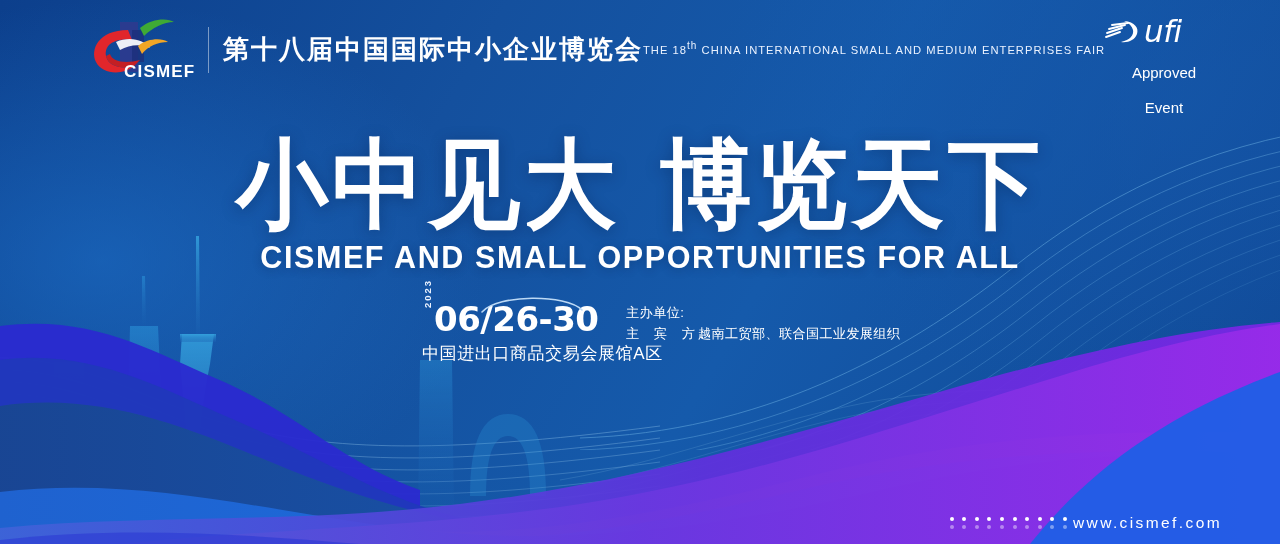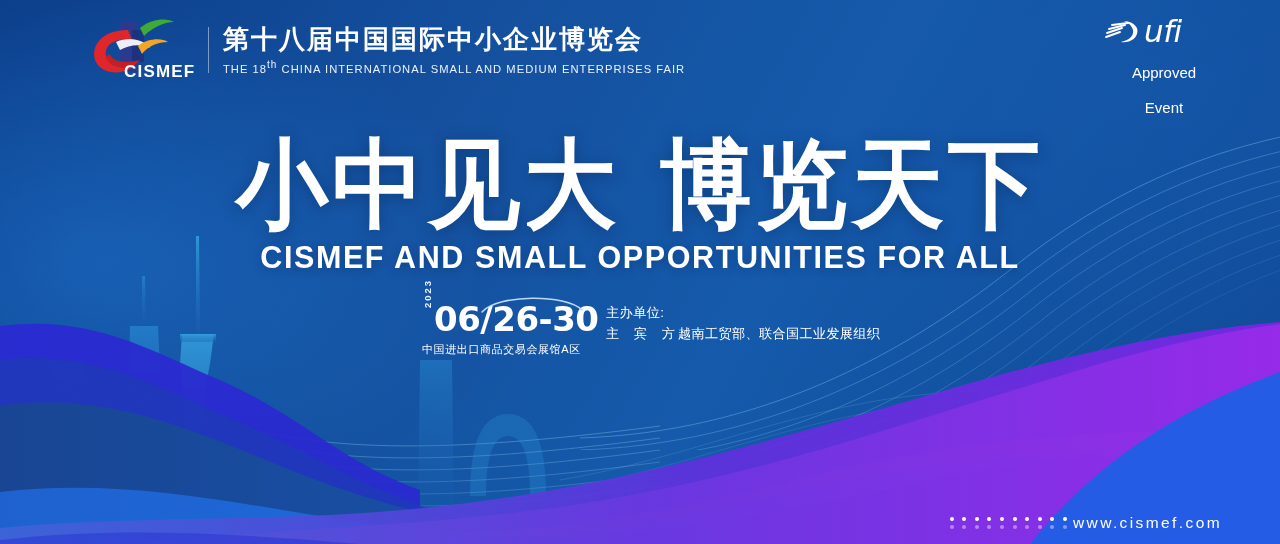--- a/index.html
+++ b/index.html
@@ -26,21 +26,21 @@
 
   
   .hdr{position:absolute;left:86px;top:14px;display:flex;align-items:center;height:72px;}
   .cismef-logo{position:relative;width:112px;height:68px;flex:none;}
   .cismef-logo svg{position:absolute;left:0;top:0;}
   .cismef-word{
     position:absolute;left:38px;bottom:2px;color:#fff;font-weight:bold;
     font-size:17px;letter-spacing:1.2px;
   }
   .hdr-div{width:1px;height:46px;background:rgba(255,255,255,.45);margin:0 14px 0 10px;}
-  .hdr-txt{display:flex;flex-direction:column;justify-content:center;}
+  .hdr-txt{display:flex;flex-direction:row;justify-content:center;}
   .hdr-cn{
     color:#fff;font-size:26px;font-weight:bold;letter-spacing:2.0px;line-height:1.12;
     white-space:nowrap;
   }
   .hdr-en{
     color:#eaf2ff;font-size:11.2px;letter-spacing:1.02px;margin-top:5px;white-space:nowrap;
   }
   .hdr-en sup{font-size:10px;vertical-align:super;}
 
   
@@ -75,23 +75,23 @@
     position:absolute;left:2px;top:12px;color:#eaf2ff;font-size:9.5px;letter-spacing:2px;
     transform:rotate(-90deg);transform-origin:left top;white-space:nowrap;font-weight:bold;
   }
   .arc{position:absolute;left:60px;top:-4px;}
   .date{
     color:#fff;font-size:34px;font-weight:bold;letter-spacing:-.5px;line-height:1;
     margin-left:14px;padding-top:6px;white-space:nowrap;
     font-family:"DejaVu Sans","Liberation Sans",sans-serif;
   }
   .venue{
-    color:#fff;font-size:11px;letter-spacing:.6px;margin-top:6px;margin-left:2px;white-space:nowrap;
-  }
-  .org{margin-left:14px;padding-top:6px;}
+    color:#fff;font-size:17px;letter-spacing:.6px;margin-top:6px;margin-left:2px;white-space:nowrap;
+  }
+  .org{margin-left:34px;padding-top:6px;}
   .org-row{display:flex;color:#fff;font-size:13.2px;line-height:1.62;white-space:nowrap;}
   .org-k{width:72px;flex:none;letter-spacing:.4px;}
   .org-k.sp{letter-spacing:5.5px;}
   .org-v{letter-spacing:.3px;}
 
   
   .footer{position:absolute;right:58px;bottom:12px;display:flex;align-items:center;gap:6px;}
   .dots{display:flex;flex-direction:column;gap:4px;}
   .dot-row{display:flex;gap:8.6px;}
   .dot{width:4px;height:4px;border-radius:50%;background:#ffffff;}

